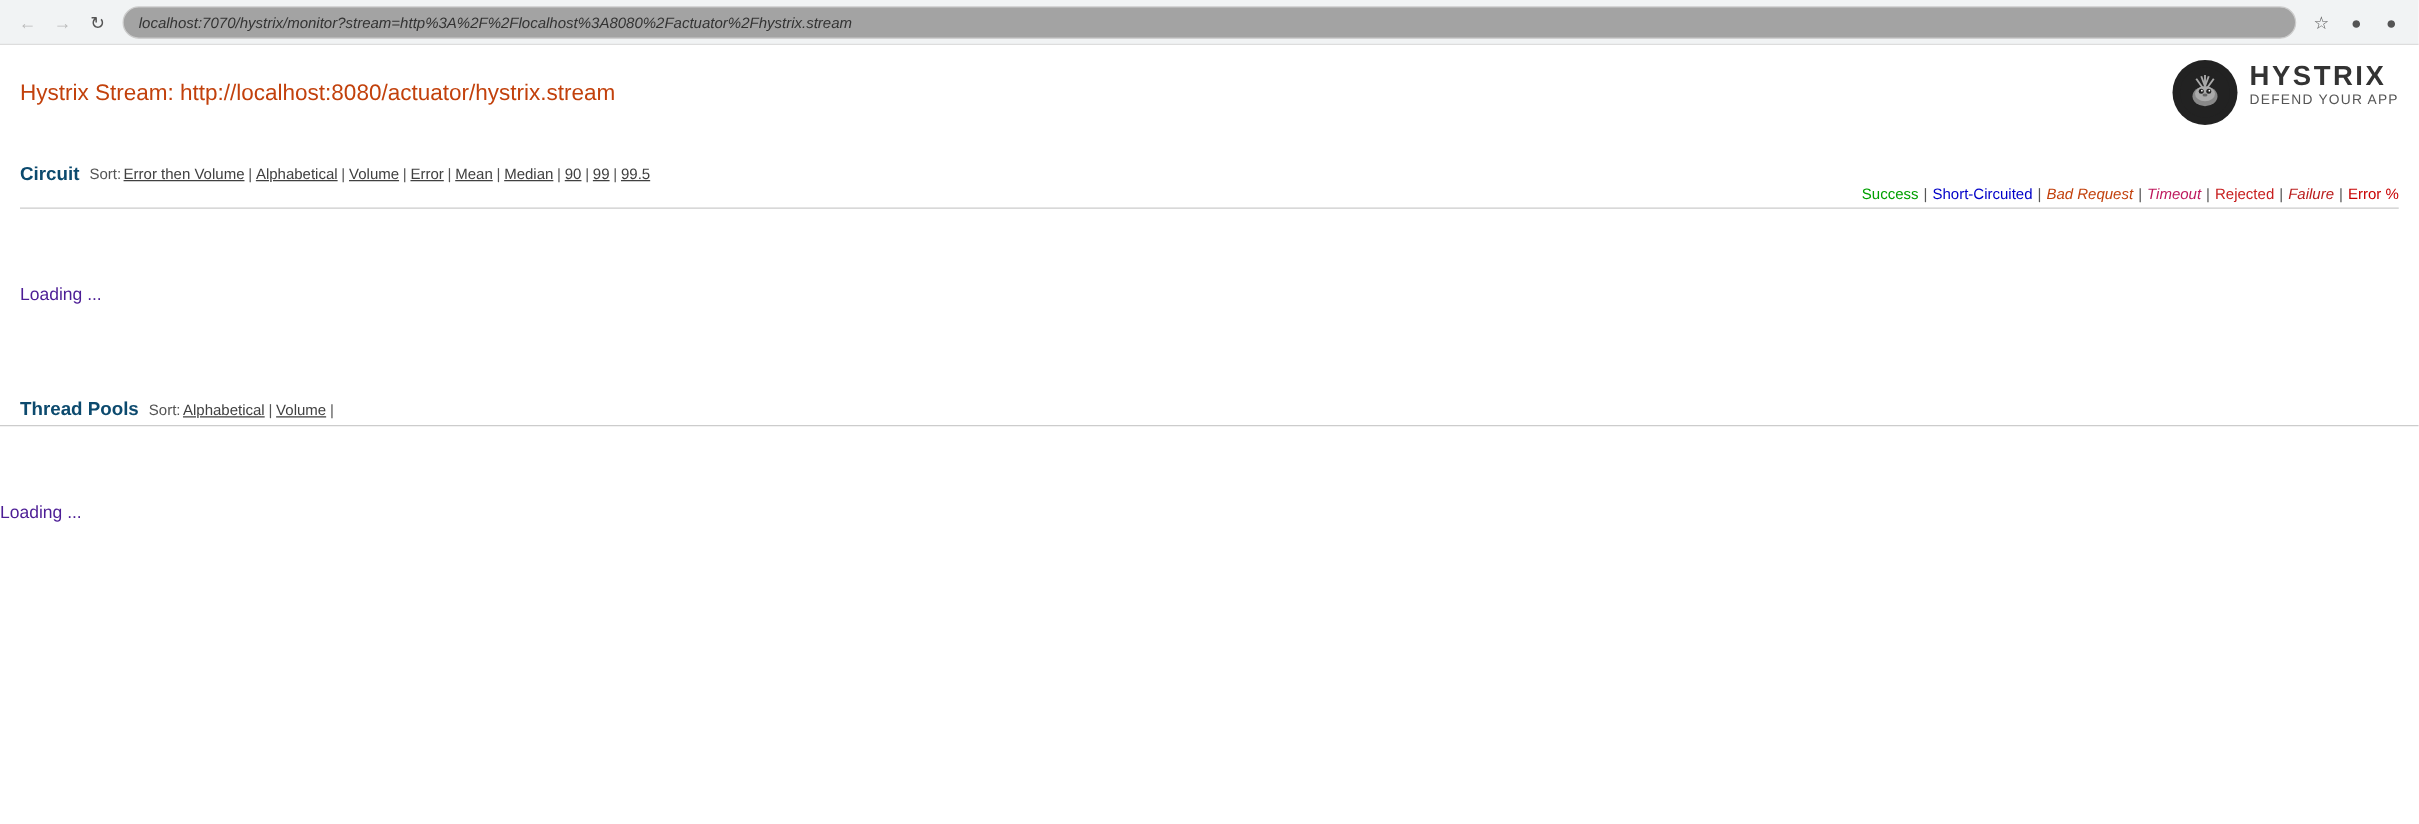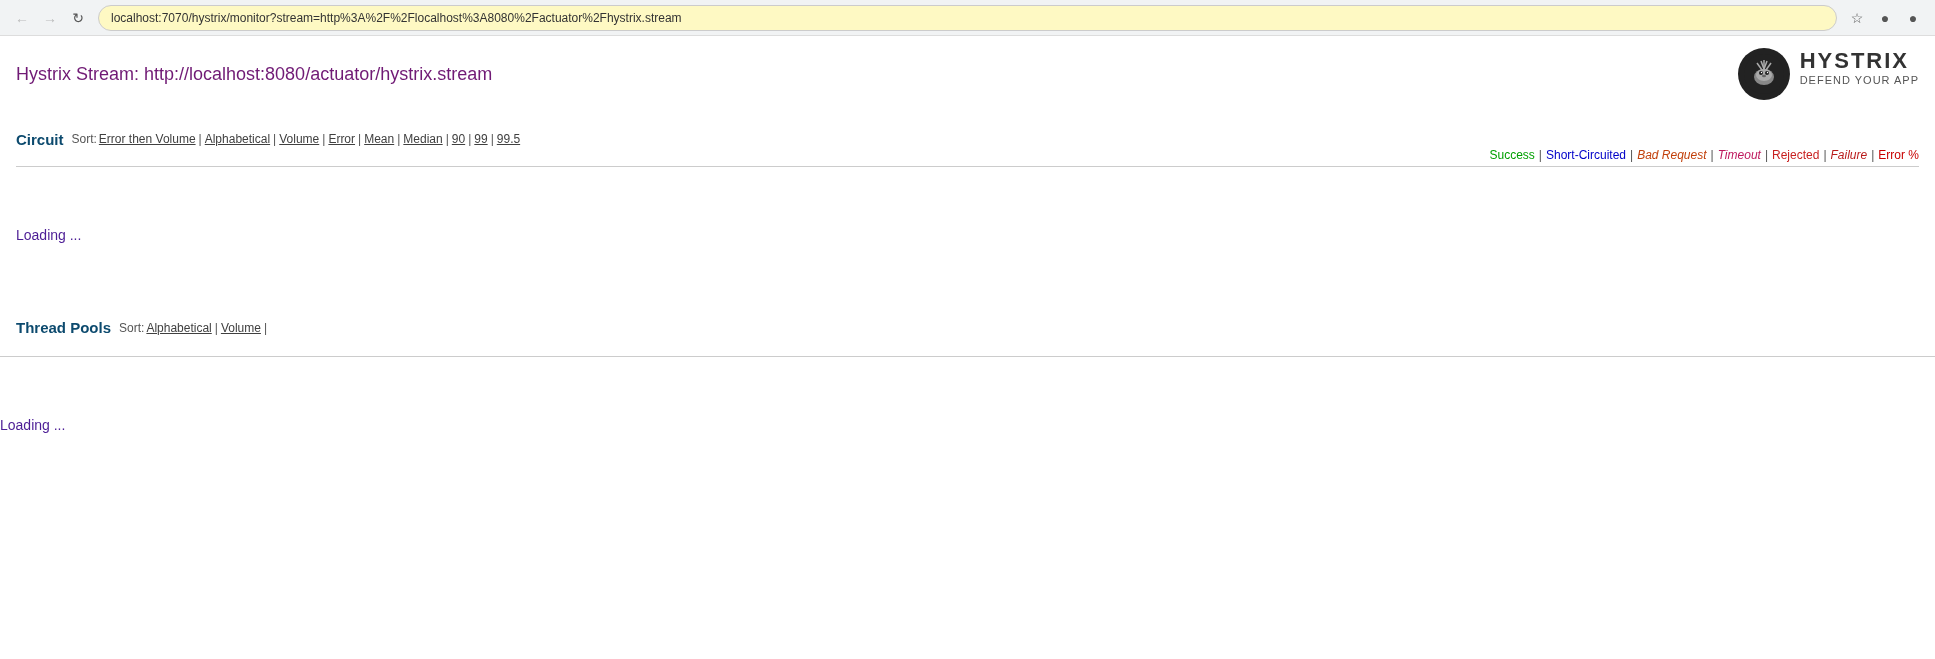--- a/index.html
+++ b/index.html
@@ -51,23 +51,24 @@
       cursor: default;
     }
 
     .address-bar {
       flex: 1;
       height: 26px;
       border: 1px solid #ccc;
       border-radius: 13px;
       padding: 0 12px;
       font-size: 12px;
-      background: #fef9c3;
+      background: #a3a3a3;
       color: #333;
       outline: none;
+      font-style: italic;
     }
 
     .browser-action-buttons {
       display: flex;
       gap: 4px;
     }
 
     
     .page-content {
       padding: 0;
@@ -78,21 +79,21 @@
       display: flex;
       align-items: center;
       justify-content: space-between;
       padding: 12px 16px 8px 16px;
       border-bottom: none;
     }
 
     .page-title {
       font-size: 18px;
       font-weight: normal;
-      color: #701a75;
+      color: #c2410c;
     }
 
     .hystrix-logo {
       display: flex;
       align-items: flex-start;
       gap: 10px;
     }
 
     .hystrix-logo-icon {
       width: 52px;
@@ -187,21 +188,21 @@
       color: #4c1d95;
       padding: 60px 0;
       font-size: 14px;
     }
 
     
     .thread-pools-header {
       display: flex;
       align-items: center;
       gap: 8px;
-      padding: 8px 16px 20px 16px;
+      padding: 8px 16px 4px 16px;
       border-bottom: 1px solid #ccc;
     }
   </style>
 </head>
 <body>
 
 <div class="browser-chrome">
   <div class="browser-nav-buttons">
     <button class="nav-btn disabled">←</button>
     <button class="nav-btn disabled">→</button>

